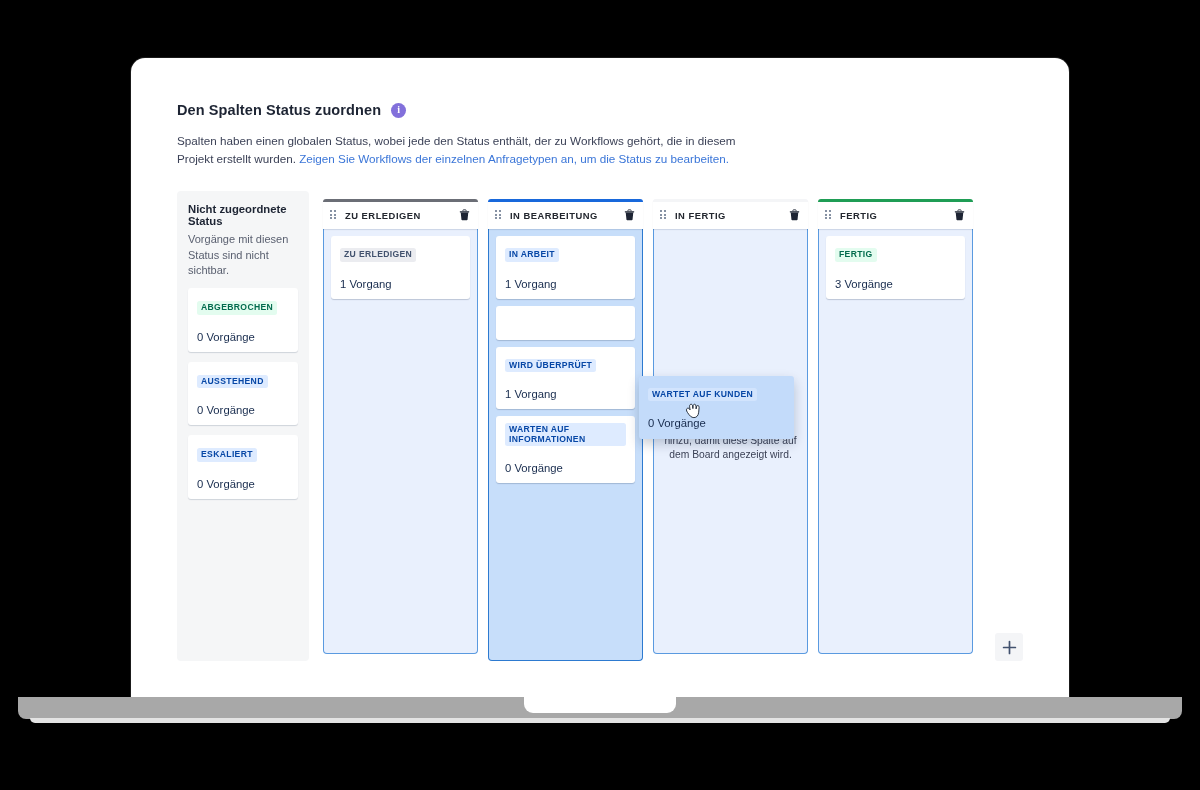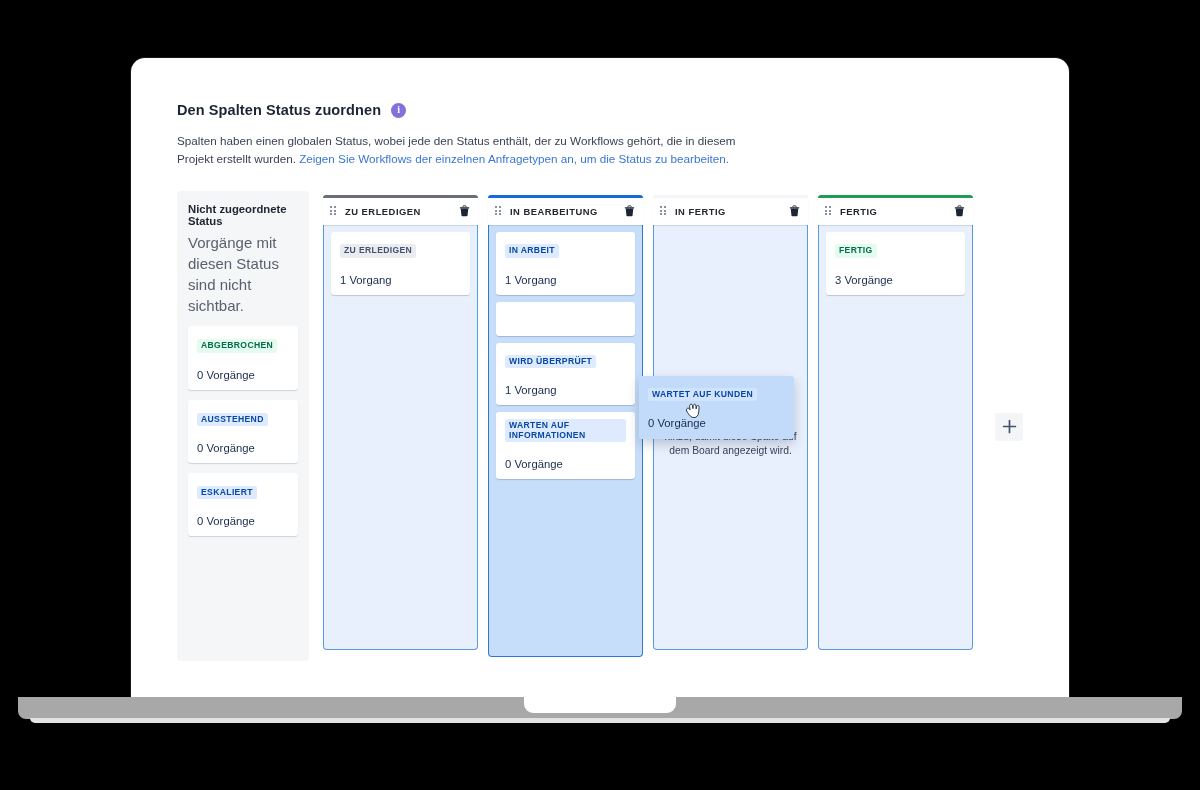--- a/index.html
+++ b/index.html
@@ -86,40 +86,40 @@
   }
   #page-desc a {
     color: #3b76d8;
     text-decoration: none;
   }
 
   
   #board {
     margin-top: 23px;
     display: flex;
-    align-items: center;
+    align-items: flex-end;
     gap: 14px;
   }
 
   
   #unmapped-panel {
     width: 156px;
     min-height: 470px;
     background: #f5f6f7;
     border-radius: 4px;
     padding: 12px 11px 10px 11px;
   }
   #unmapped-title {
     font-size: 11.3px;
     font-weight: bold;
     color: #1d2433;
   }
   #unmapped-sub {
     margin-top: 5px;
-    font-size: 15px;
+    font-size: 11px;
     line-height: 1.4;
     color: #5a6070;
   }
   .unmapped-card {
     margin-top: 10px;
     background: #ffffff;
     border-radius: 3px;
     padding: 8px 9px 9px 9px;
     box-shadow: 0 1px 1px rgba(9,30,66,0.16);
   }

